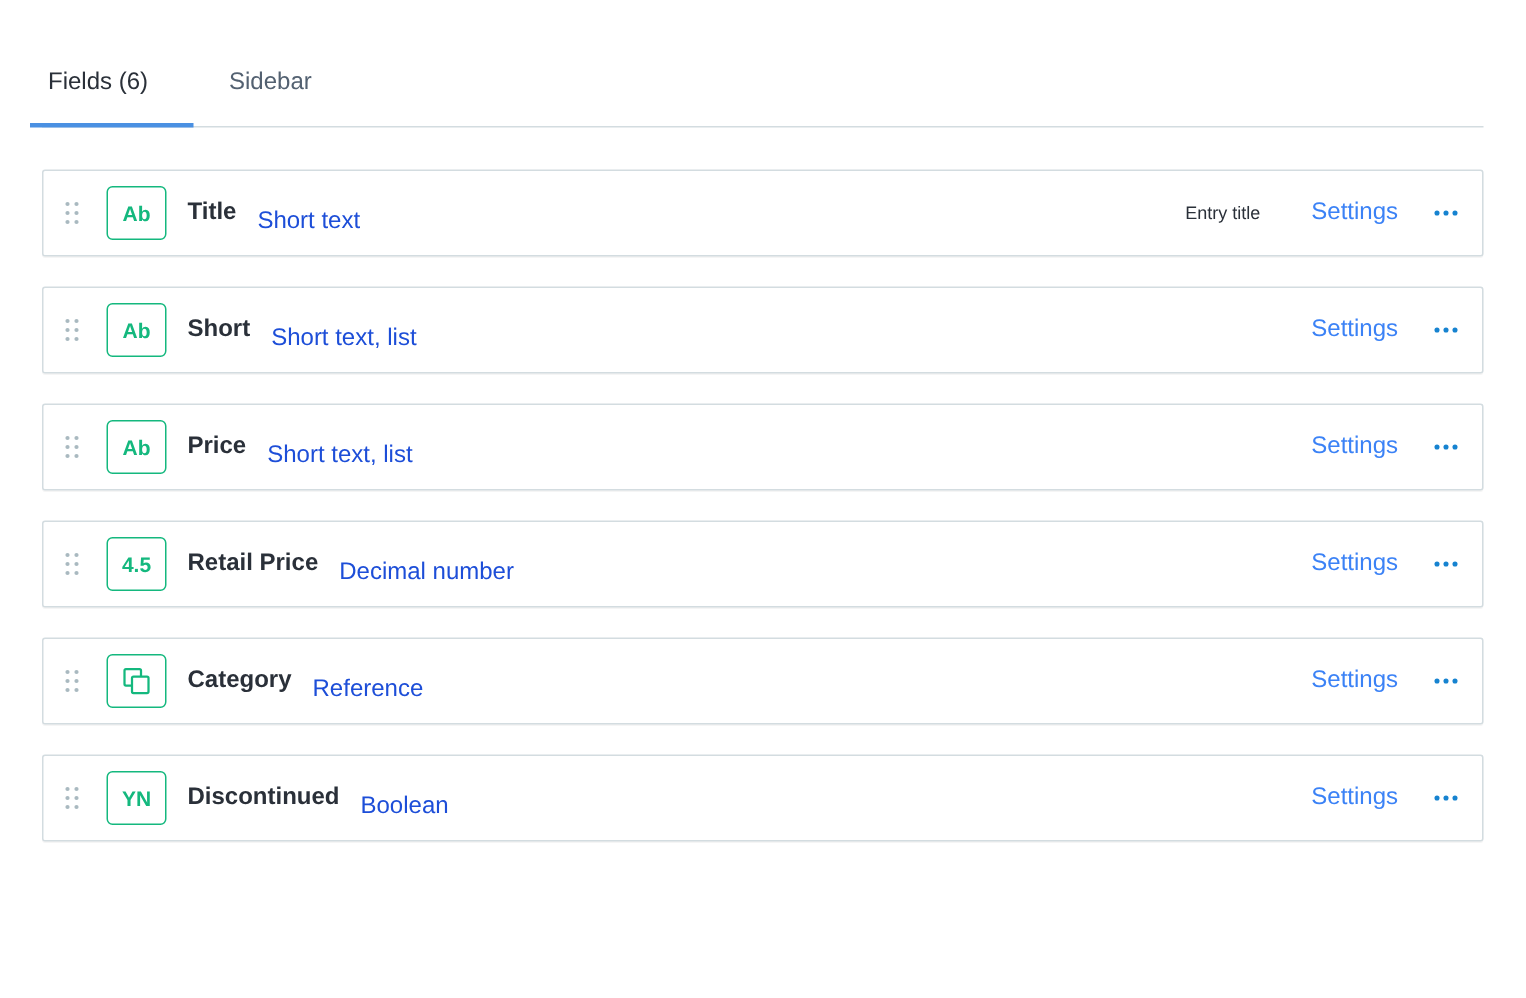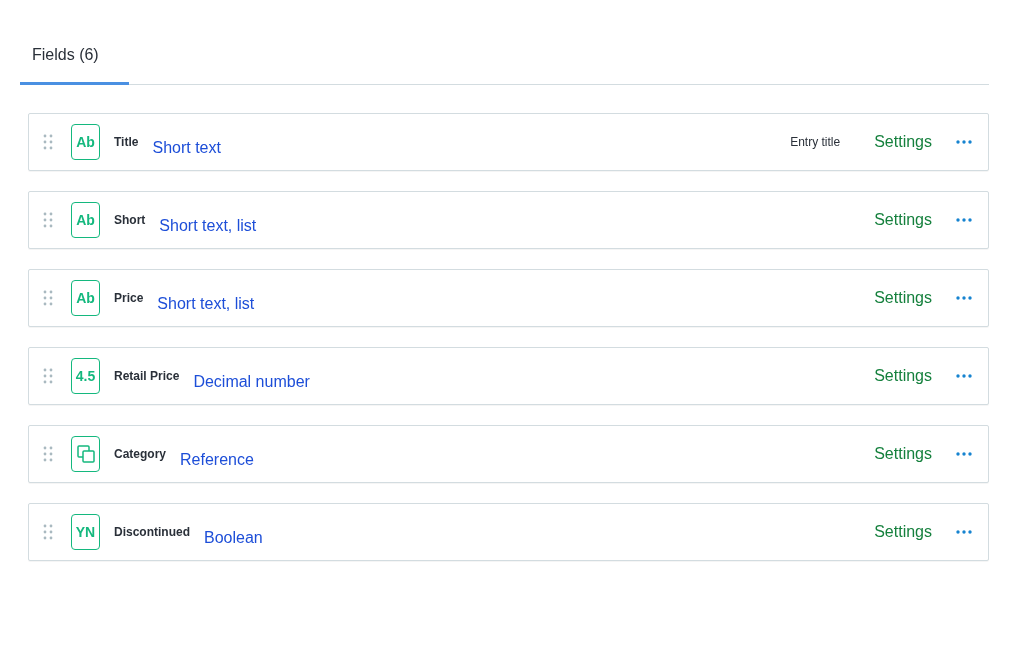--- a/index.html
+++ b/index.html
@@ -61,75 +61,76 @@
       color: #a9b9c0;
       cursor: grab;
       flex-shrink: 0;
       margin-right: 12px;
       line-height: 0;
     }
     .drag-handle svg {
       display: block;
     }
     .type-icon {
-      width: 29px;
+      width: 40px;
       height: 36px;
       border: 1.5px solid #14b87e;
       border-radius: 4px;
       display: flex;
       align-items: center;
       justify-content: center;
       color: #14b87e;
       font-weight: 600;
       font-size: 14px;
       margin-right: 14px;
       flex-shrink: 0;
     }
     .type-icon svg {
       display: block;
     }
     .field-name {
       font-weight: 700;
       color: #2a3039;
-      font-size: 12px;
+      font-size: 16px;
       margin-right: 14px;
     }
     .field-type {
       color: #1d4ed8;
       font-size: 16px;
       margin-top: 12px;
     }
     .spacer {
       flex: 1;
     }
     .badge {
       font-size: 12px;
       color: #2a3039;
       margin-right: 34px;
     }
     .settings-link {
-      color: #15803d;
+      color: #3b82f6;
       font-size: 16px;
       cursor: pointer;
       margin-right: 22px;
     }
     .more-btn {
       color: #1683d0;
       cursor: pointer;
       line-height: 0;
     }
     .more-btn svg {
       display: block;
     }
   </style>
 </head>
 <body>
 
 <div class="tabs">
   <div class="tab" data-active="true">Fields (6)</div>
+  <div class="tab" data-active="false">Sidebar</div>
 </div>
 
 <div class="field-list" id="field-list">
   <div class="field-row">
     <span class="drag-handle">
       <svg width="10" height="16" viewBox="0 0 10 16" fill="currentColor">
         <circle cx="2" cy="2" r="1.4"></circle>
           <circle cx="8" cy="2" r="1.4"></circle>
         <circle cx="2" cy="8" r="1.4"></circle>
           <circle cx="8" cy="8" r="1.4"></circle>

